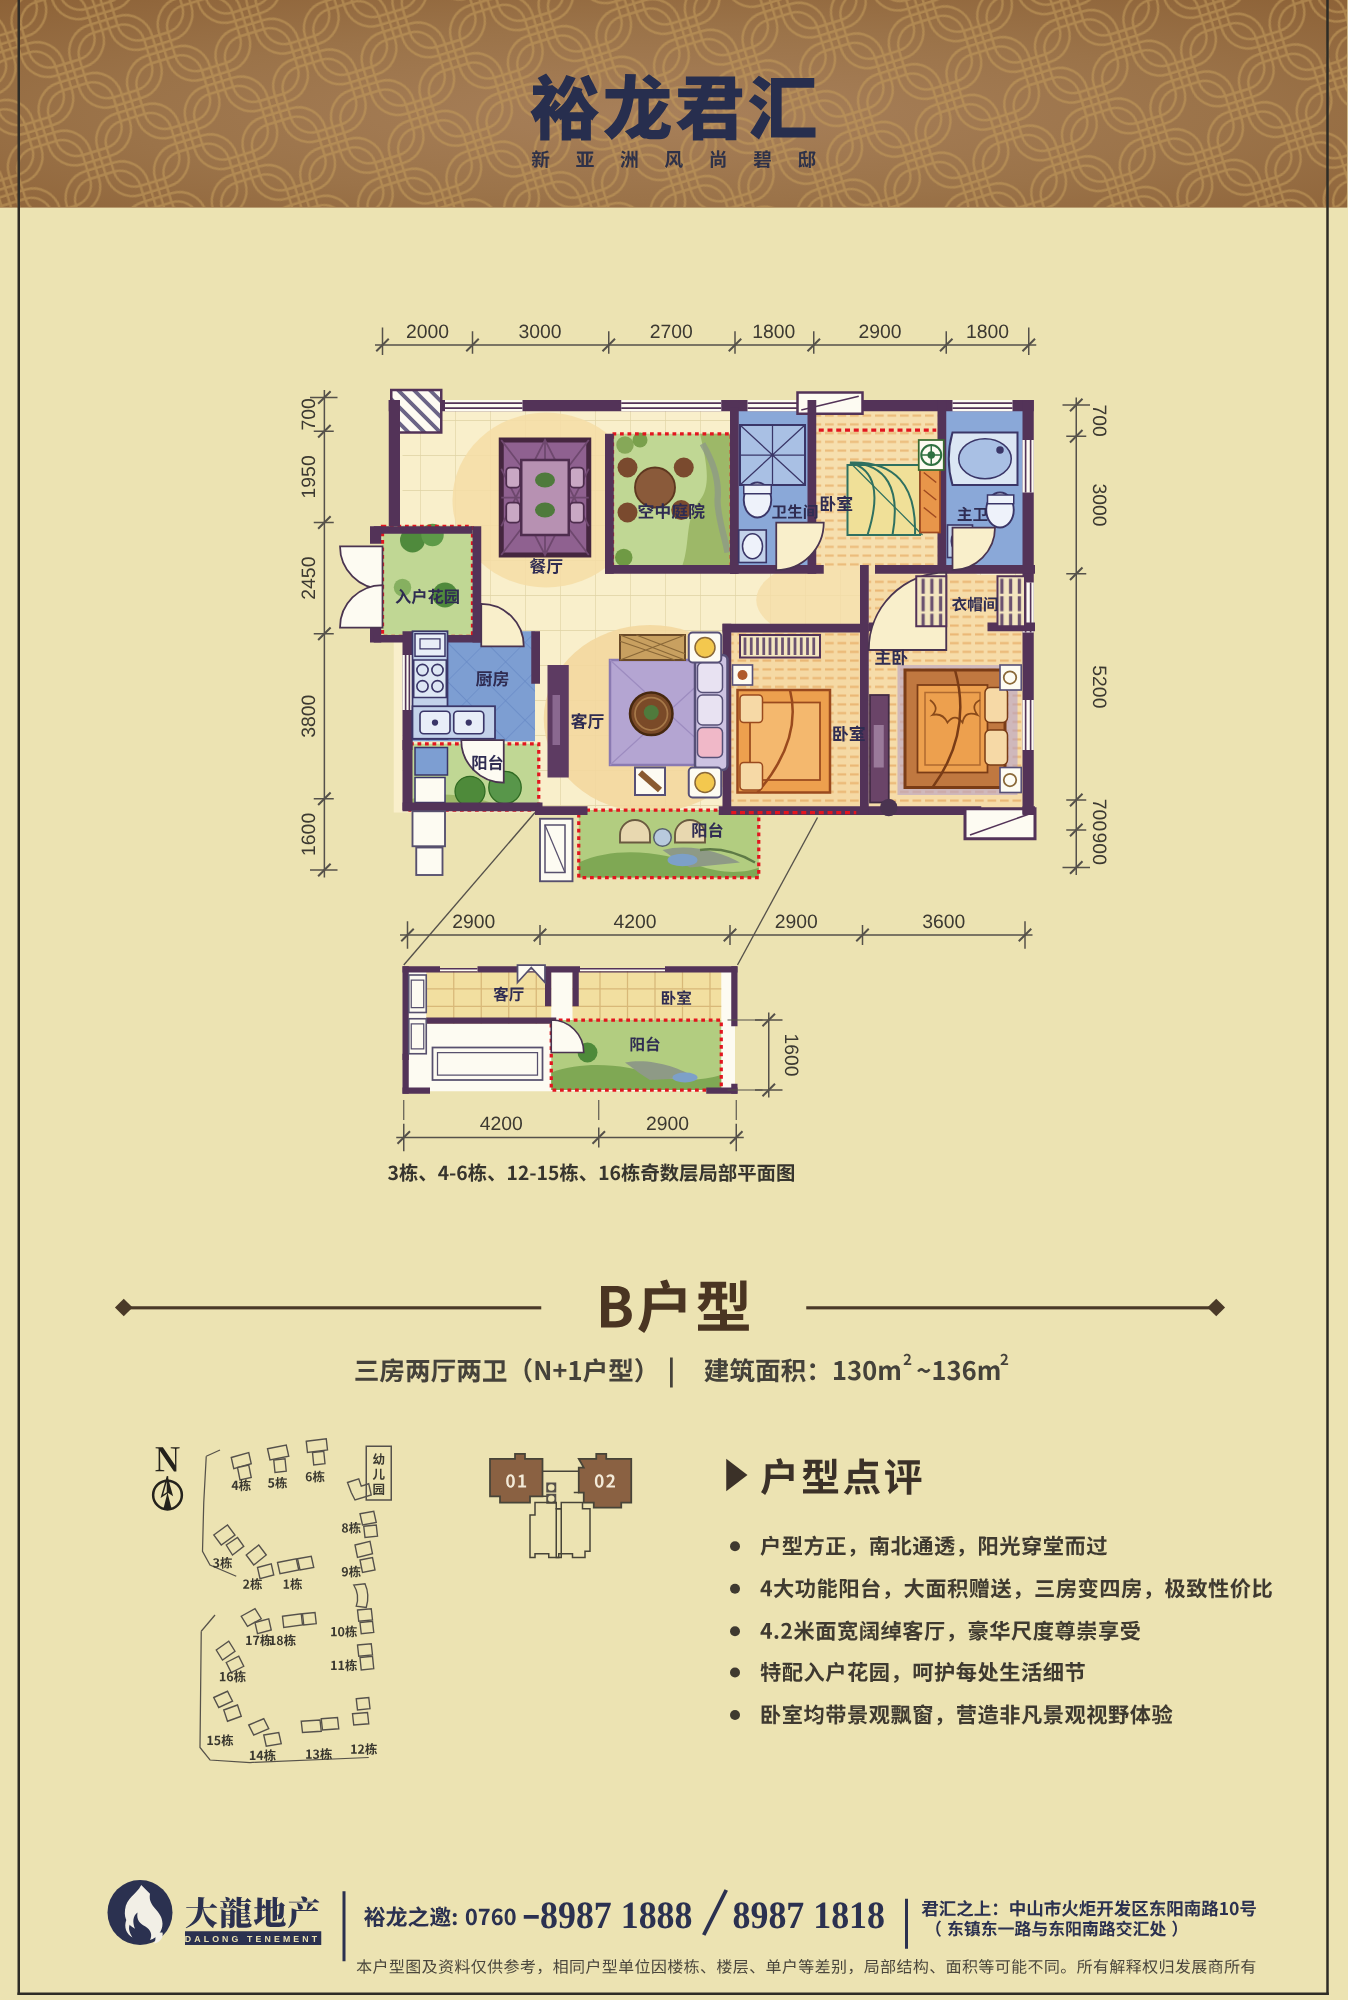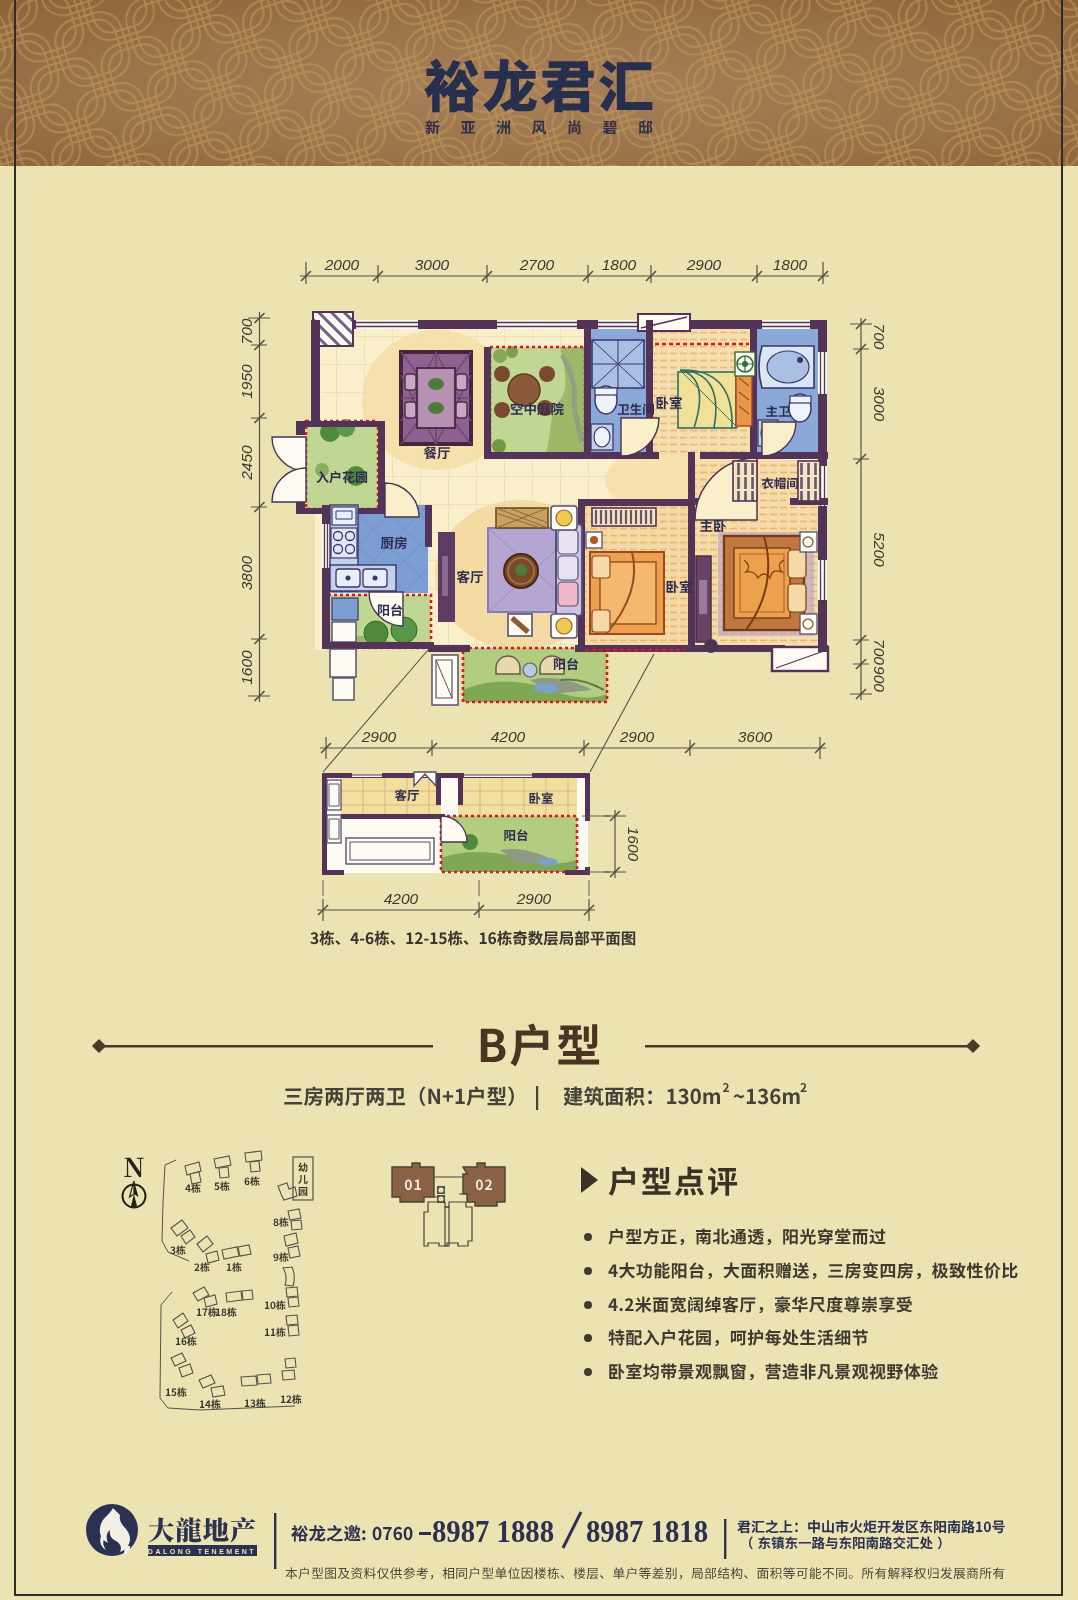--- a/index.html
+++ b/index.html
@@ -43,21 +43,21 @@
 <path d="M426.7 129.6C426.4 130.4 425.9 131.3 425.4 131.9C425.7 132.1 426.3 132.5 426.6 132.7C427.1 132 427.7 131 428.1 130ZM430.3 130.1C430.7 130.8 431.2 131.8 431.5 132.4L432.7 131.7C432.5 132.2 432.3 132.7 432 133.1C432.4 133.3 433.1 133.8 433.4 134.2C434.7 132.3 434.9 129.2 434.9 127V126.9H436.4V134.3H438.1V126.9H439.5V125.2H434.9V122.9C436.4 122.6 437.9 122.2 439.2 121.7L437.8 120.4C436.7 120.9 434.9 121.4 433.2 121.7V127C433.2 128.4 433.2 130.1 432.7 131.6C432.4 131 431.9 130.2 431.5 129.5ZM428 123.2H430.3C430.1 123.8 429.8 124.5 429.6 125.1H427.9L428.6 124.9C428.5 124.4 428.3 123.7 428 123.2ZM427.9 120.5C428.1 120.9 428.2 121.3 428.4 121.8H425.8V123.2H427.8L426.6 123.5C426.8 124 427 124.6 427 125.1H425.6V126.6H428.4V127.7H425.7V129.2H428.4V132.4C428.4 132.6 428.4 132.6 428.2 132.6C428.1 132.6 427.6 132.6 427.1 132.6C427.3 133 427.6 133.7 427.6 134.1C428.4 134.1 429 134.1 429.5 133.8C429.9 133.6 430.1 133.2 430.1 132.5V129.2H432.5V127.7H430.1V126.6H432.8V125.1H431.2C431.4 124.6 431.7 124 431.9 123.4L430.6 123.2H432.6V121.8H430.2C430 121.3 429.8 120.6 429.5 120.2Z M461.5 125C462.2 126.7 463 129 463.3 130.4L465 129.7C464.7 128.3 463.8 126.1 463.1 124.4ZM461.5 121.1V122.9H465.1V131.9H461V133.6H475V131.9H470.8V129.7L472.4 130.2C473 128.9 473.8 126.8 474.3 125L472.6 124.4C472.2 126.1 471.4 128.2 470.8 129.6V122.9H474.6V121.1ZM467.1 131.9V122.9H468.8V131.9Z M497 121.7C497.8 122.2 498.9 122.8 499.5 123.3L500.6 121.9C500 121.4 498.9 120.8 498.1 120.4ZM496.4 125.7C497.2 126.1 498.4 126.8 498.9 127.2L500 125.8C499.4 125.4 498.2 124.8 497.4 124.4ZM496.7 133.3 498.3 134.2C498.9 132.7 499.6 131 500.1 129.4L498.6 128.4C498 130.2 497.2 132.1 496.7 133.3ZM500.7 124.6C500.5 125.9 500.1 127.3 499.5 128.2L500.8 128.9C501.4 128 501.7 126.6 502 125.4V125.7C502 128.3 501.8 131.1 500.2 133.3C500.7 133.5 501.4 134 501.7 134.3C503.3 132.1 503.6 129.3 503.6 126.6C503.9 127.3 504.1 128.1 504.2 128.6L505.1 128.2V133.9H506.8V126.5C507.1 127.3 507.4 128 507.5 128.6L508.3 128.2V134.3H510V120.6H508.3V126.2C508 125.7 507.7 125.1 507.4 124.6L506.8 124.9V120.9H505.1V126.5C504.9 126 504.7 125.4 504.4 124.9L503.6 125.2V120.6H502V125Z M533.7 120.8V125C533.7 127.4 533.6 130.9 531.9 133.2C532.3 133.4 533.1 134.1 533.4 134.4C535.2 131.9 535.5 127.7 535.5 125V122.5H542.4C542.4 130.3 542.4 134.2 544.8 134.2C545.8 134.2 546.1 133.4 546.3 131.4C545.9 131.1 545.5 130.5 545.2 130C545.1 131.2 545.1 132.3 544.9 132.3C544.1 132.3 544.1 128.3 544.2 120.8ZM540.3 123.4C540 124.3 539.5 125.3 539.1 126.3C538.4 125.4 537.8 124.6 537.2 123.9L535.7 124.6C536.5 125.6 537.3 126.8 538.1 127.9C537.2 129.2 536.2 130.4 535.1 131.2C535.5 131.6 536.1 132.2 536.4 132.6C537.4 131.8 538.4 130.7 539.2 129.4C539.8 130.5 540.4 131.5 540.8 132.3L542.4 131.3C541.9 130.3 541.1 129.1 540.2 127.8C540.8 126.5 541.4 125.2 541.8 123.8Z M568.5 121.3C569.2 122.2 570 123.5 570.3 124.4L572 123.6C571.6 122.7 570.9 121.5 570.1 120.6ZM578.7 120.5C578.3 121.5 577.5 122.9 576.9 123.7L578.4 124.3C579 123.5 579.8 122.3 580.5 121.1ZM568.6 124.5V134.3H570.4V126.2H578.6V132.3C578.6 132.5 578.6 132.6 578.3 132.6C578.1 132.6 577.3 132.6 576.6 132.6C576.8 133 577.1 133.8 577.2 134.3C578.3 134.3 579.1 134.3 579.7 134C580.3 133.7 580.4 133.2 580.4 132.4V124.5H575.4V120.2H573.6V124.5ZM573.4 128.8H575.6V130.3H573.4ZM571.7 127.3V132.7H573.4V131.8H577.3V127.3Z M611.6 124.8H614.6V125.7H611.6ZM611.6 122.5H614.6V123.5H611.6ZM603.2 125.8 603.3 127.2C605 127.1 607.3 127 609.5 126.8L609.5 125.4L607.3 125.6V124.5H609.1V123.2H607.3V122.2H609.3V120.9H603.5V122.2H605.6V123.2H603.7V124.5H605.6V125.7ZM603.3 127.8V129.2H606.5C605.5 130.2 604.2 131.1 602.8 131.6C603.1 131.9 603.7 132.7 603.9 133C604.5 132.7 605.2 132.4 605.8 131.9V134.3H607.6V133.9H613.6V134.3H615.5V130.1H607.9C608.2 129.8 608.4 129.5 608.6 129.2H616.7V127.8ZM607.6 132.5V131.5H613.6V132.5ZM610 121.2V127.1H616.3V121.2H614L614.4 120.4L612.4 120.2C612.4 120.5 612.3 120.9 612.2 121.2Z M641.6 131C642 131.9 642.4 133.1 642.6 133.8L643.7 133.3C643.5 132.6 643.1 131.5 642.7 130.6ZM647 121.1V134.3H648.7V122.8H650.3C650 123.8 649.6 125.2 649.2 126.2C650.3 127.5 650.5 128.7 650.5 129.5C650.5 130.1 650.4 130.5 650.2 130.6C650.1 130.7 649.9 130.8 649.7 130.8C649.5 130.8 649.3 130.8 649 130.8C649.3 131.2 649.4 132 649.4 132.5C649.8 132.5 650.2 132.5 650.5 132.5C650.9 132.4 651.2 132.3 651.5 132C652 131.6 652.2 130.9 652.2 129.7C652.2 128.7 652 127.4 650.9 126C651.4 124.7 652 123.3 652.5 121.8L651.2 121L651 121.1ZM639.3 134C639.5 133.8 640 133.6 641.8 133.1C641.8 132.7 641.7 132.1 641.7 131.6L640.9 131.8V127.2H642.9C643.2 131.1 644 133.8 645.4 133.8C645.9 133.8 646.6 133.3 646.9 130.9C646.7 130.8 646 130.4 645.8 130.1C645.7 131.3 645.6 131.9 645.4 131.9C645 131.9 644.6 129.9 644.4 127.2H646.5V125.5H644.2C644.2 124.5 644.1 123.4 644.1 122.3C644.8 122.2 645.5 121.9 646.1 121.7L644.9 120.3C643.5 120.9 641.3 121.5 639.3 121.8L639.3 121.8H639.3V131.9C639.3 132.4 639 132.7 638.8 132.8C639 133 639.2 133.7 639.3 134ZM642.7 125.5H640.9V123C641.4 122.9 642 122.8 642.6 122.7C642.6 123.7 642.7 124.6 642.7 125.5Z" fill="#2e3148"></path>
 </svg>
 </div>
 
 <div class="abs" style="left:14px;top:0;width:2px;height:1596px;background:#2e2c26;"></div>
 
 <div class="abs" style="left:1061px;top:0;width:2px;height:1596px;background:#2e2c26;"></div>
 
 <div class="abs" style="left:14px;top:1594px;width:1049px;height:2px;background:#2e2c26;"></div>
 
-<div class="abs" id="planwrap" style="left:0;top:0;width:1078px;height:1000px;font-style:italic;">
+<div class="abs" id="planwrap" style="left:0;top:0;width:1078px;height:1000px;">
 <svg id="plan" width="1078" height="1000">
 <defs>
   <pattern id="tile" width="28" height="28" patternUnits="userSpaceOnUse">
     <rect width="28" height="28" fill="none"></rect>
     <path d="M28 0H0V28" fill="none" stroke="#dccf9f" stroke-width="1"></path>
   </pattern>
   <pattern id="kitchtile" width="22" height="22" patternUnits="userSpaceOnUse" patternTransform="rotate(45)">
     <rect width="22" height="22" fill="none"></rect>
     <path d="M22 0H0V22" fill="none" stroke="#5d7fc0" stroke-width="1"></path>
   </pattern>

